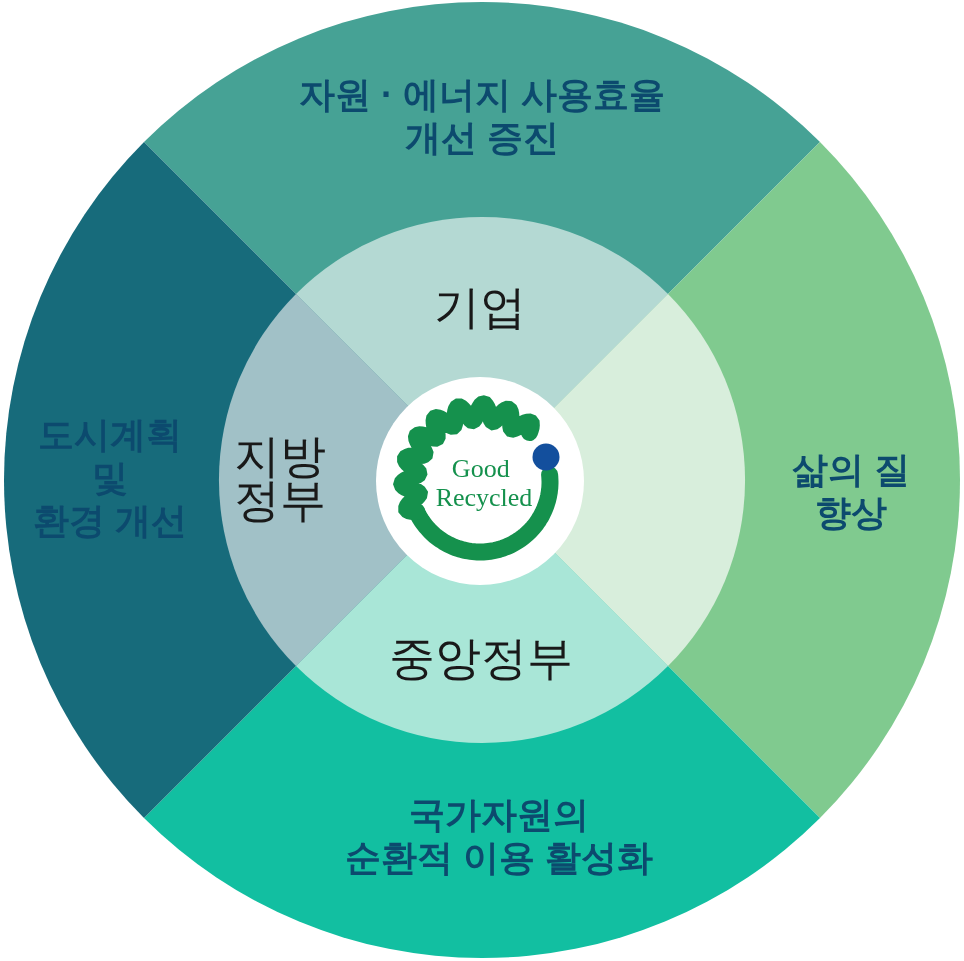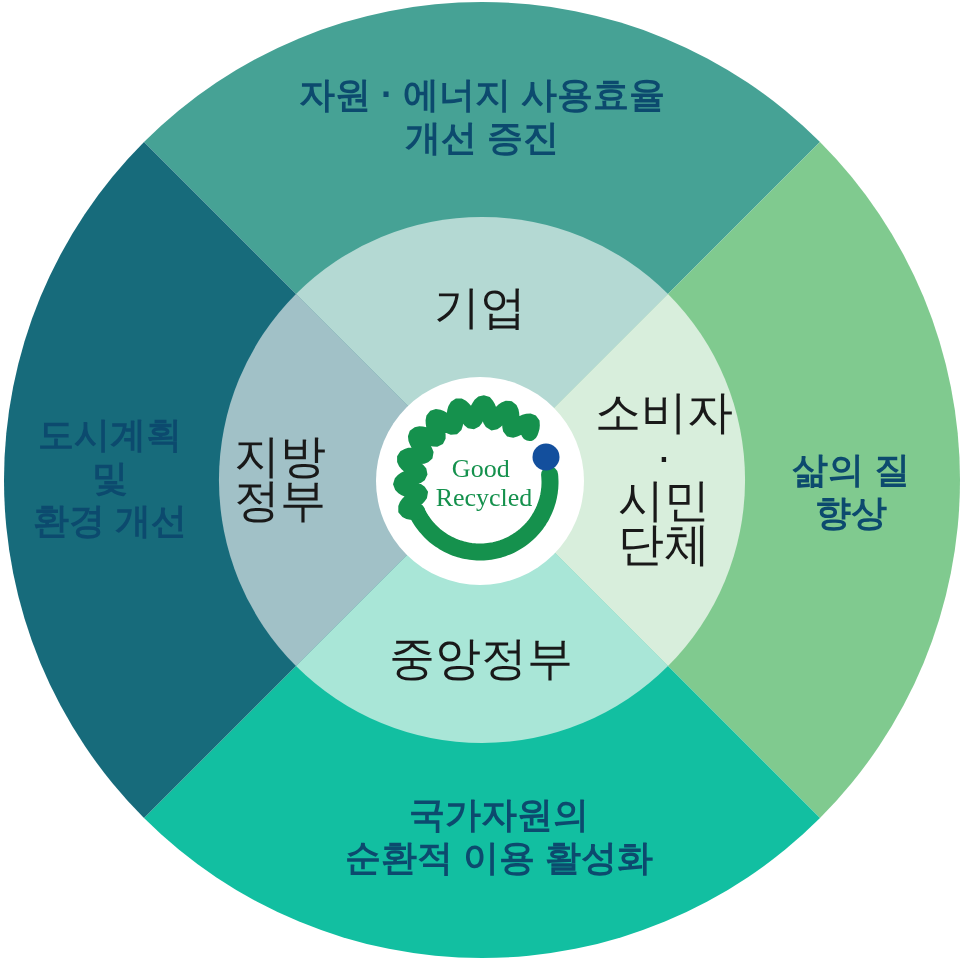--- a/index.html
+++ b/index.html
@@ -88,26 +88,20 @@
   <div class="label light lh39" style="left:110px; top:477px;">
     <div>도시계획</div>
     <div>및</div>
     <div>환경 개선</div>
   </div>
 
   <div class="label dark" style="left:480px; top:307px;">
     <div>기업</div>
   </div>
 
-  <div class="label dark lh40" style="left:664px; top:478px;">
-    <div>소비자</div>
-    <div>·</div>
-    <div>시민</div>
-    <div>단체</div>
-  </div>
 
   <div class="label dark" style="left:481px; top:658px;">
     <div>중앙정부</div>
   </div>
 
   <div class="label dark lh42" style="left:280px; top:478px;">
     <div>지방</div>
     <div>정부</div>
   </div>
 

